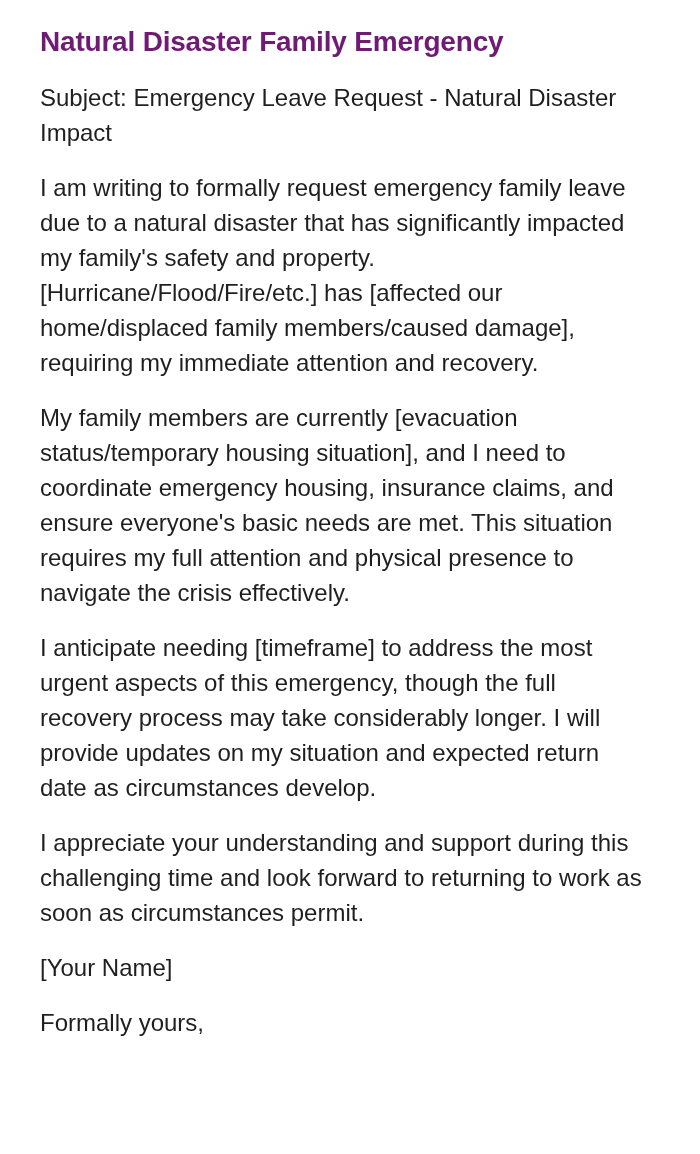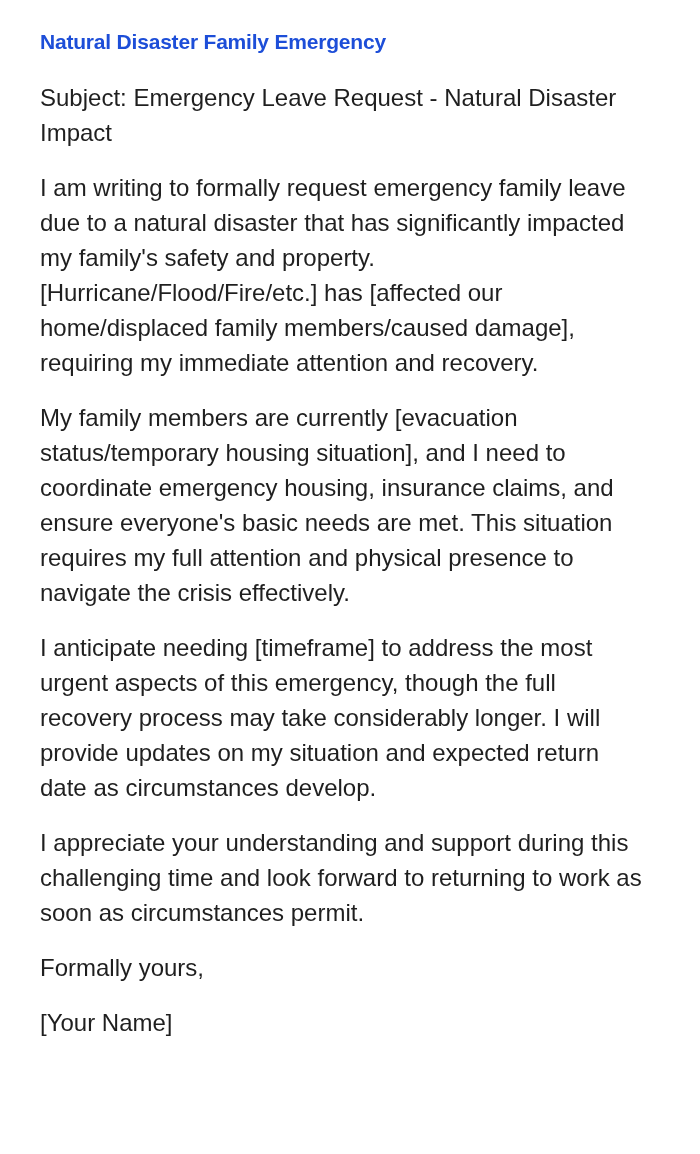--- a/index.html
+++ b/index.html
@@ -10,23 +10,23 @@
   }
   .page {
     width: 700px;
     min-height: 1154px;
     background: #ffffff;
     padding: 26px 58px 40px 40px;
     font-family: "Liberation Sans", "DejaVu Sans", sans-serif;
     color: #1f1f1f;
   }
   .doc-title {
-    font-size: 21px;
+    font-size: 28px;
     font-weight: 700;
-    color: #1d4ed8;
+    color: #701a75;
     margin: 0 0 22px 0;
     line-height: 32px;
     letter-spacing: -0.2px;
   }
   .doc-line, .doc-para {
     font-size: 24px;
     line-height: 35px;
     font-weight: 400;
     margin: 0 0 20px 0;
     color: #1f1f1f;
@@ -45,16 +45,16 @@
 
   <p class="doc-para">I am writing to formally request emergency family leave due to a natural disaster that has significantly impacted my family's safety and property. [Hurricane/Flood/Fire/etc.] has [affected our home/displaced family members/caused damage], requiring my immediate attention and recovery.</p>
 
   <p class="doc-para">My family members are currently [evacuation status/temporary housing situation], and I need to coordinate emergency housing, insurance claims, and ensure everyone's basic needs are met. This situation requires my full attention and physical presence to navigate the crisis effectively.</p>
 
   <p class="doc-para">I anticipate needing [timeframe] to address the most urgent aspects of this emergency, though the full recovery process may take considerably longer. I will provide updates on my situation and expected return date as circumstances develop.</p>
 
 
   <p class="doc-para">I appreciate your understanding and support during this challenging time and look forward to returning to work as soon as circumstances permit.</p>
 
+  <p class="doc-line">[Your Name]</p>
+
   <p class="doc-line">Formally yours,</p>
-
-  <p class="doc-line">[Your Name]</p>
 </div>
 
 </body></html>

